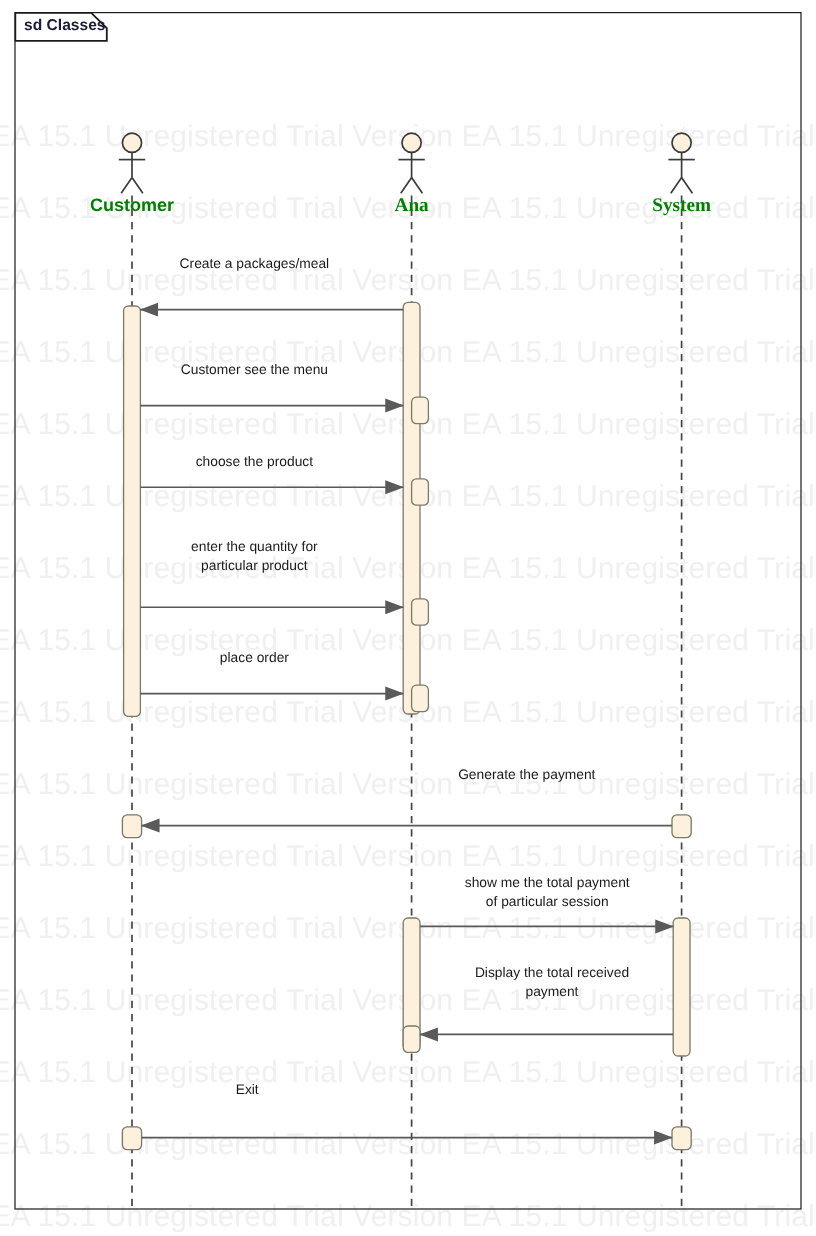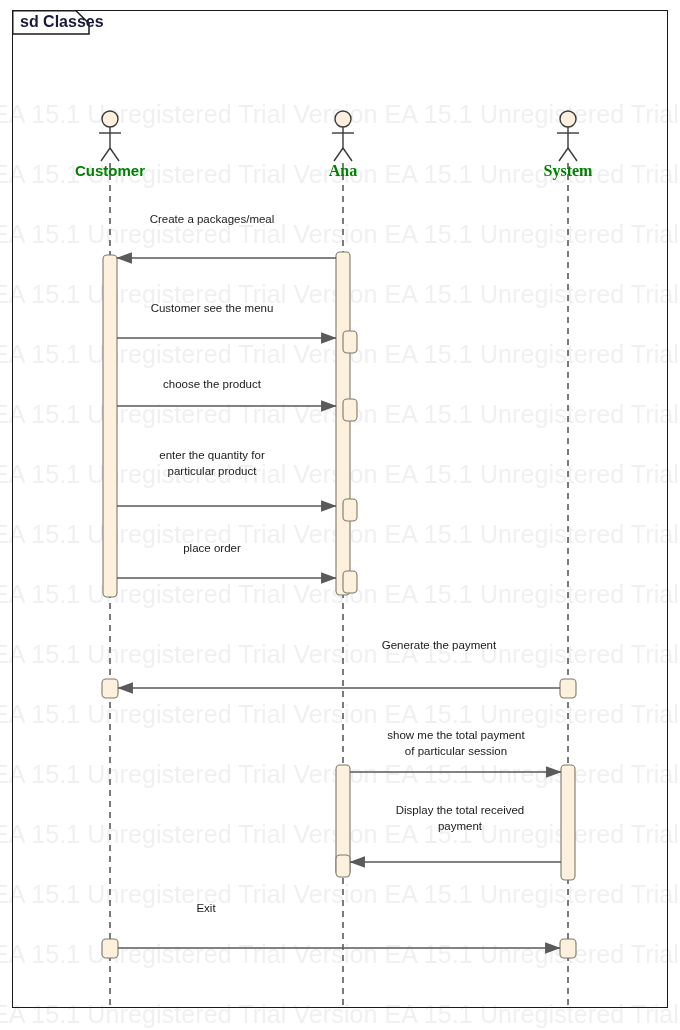--- a/index.html
+++ b/index.html
@@ -61,21 +61,21 @@
     width: 78px;
     height: 25px;
     z-index: 4;
   }
   #frame-tab svg { display: block; }
   #frame-tab-label {
     position: absolute;
     left: 20px;
     top: 13px;
     font-family: "Liberation Sans", sans-serif;
-    font-size: 16px;
+    font-size: 13px;
     font-weight: bold;
     color: #1a1a3a;
     z-index: 5;
     white-space: nowrap;
   }
 
   
   #diagram {
     position: absolute;
     left: 0; top: 0;

